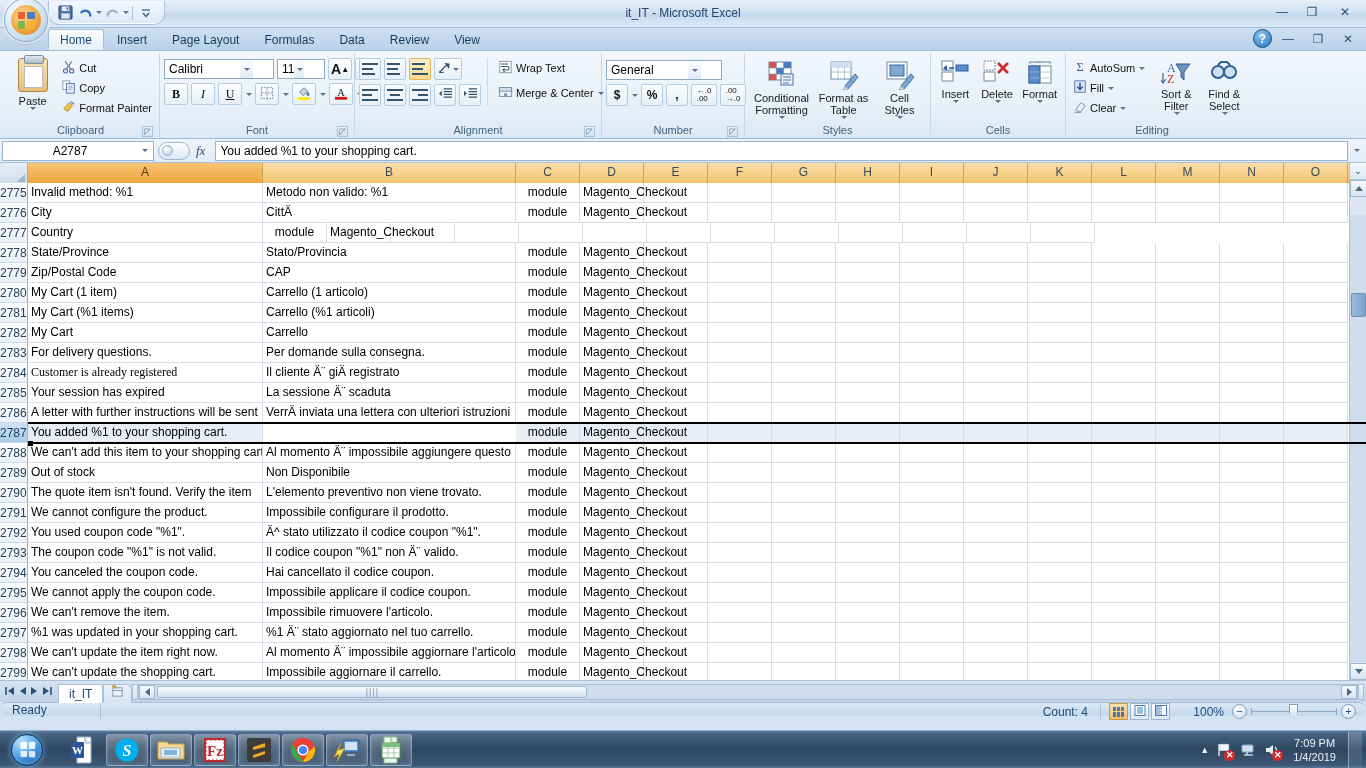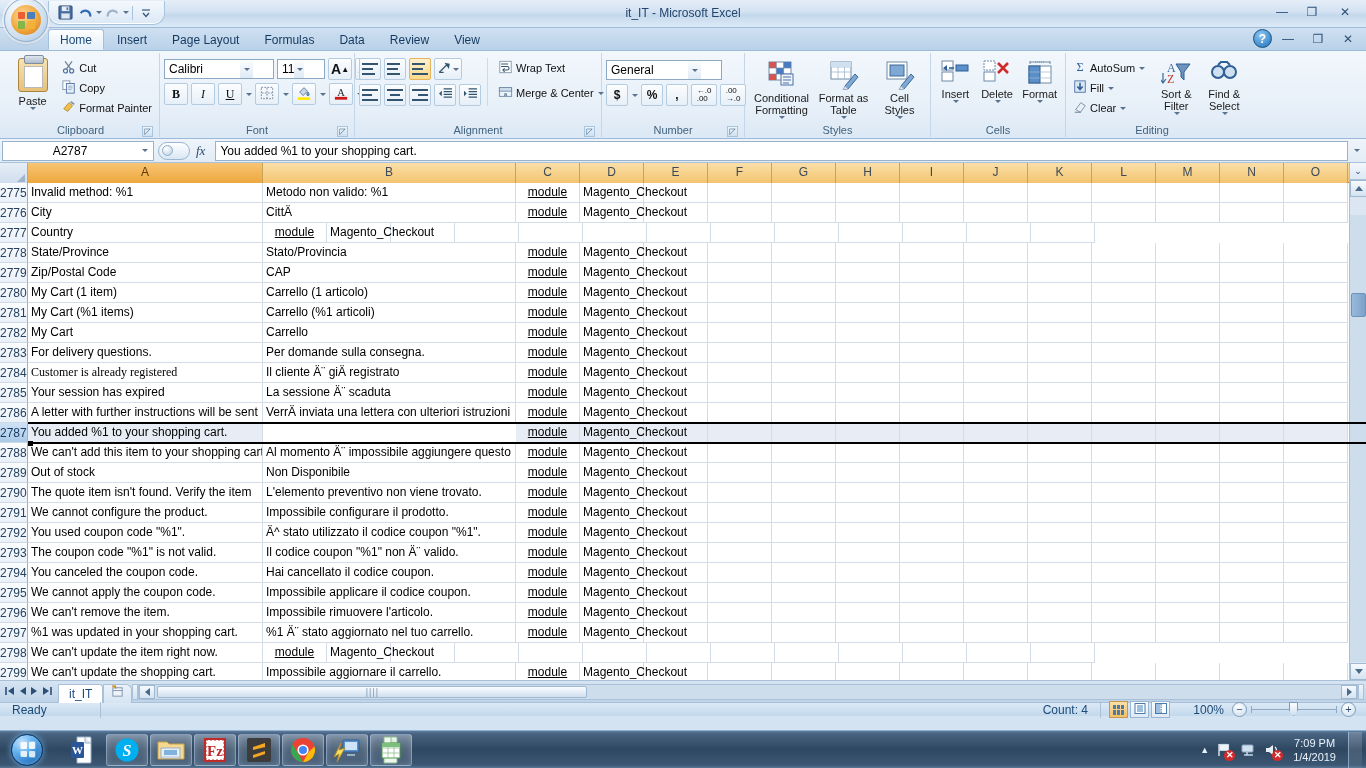--- a/index.html
+++ b/index.html
@@ -293,21 +293,21 @@
   .cell {
     height: 20px; line-height: 19px;
     border-right: 1px solid #d4dde7;
     border-bottom: 1px solid #d4dde7;
     padding-left: 3px;
     font-size: 12px; color: #000;
     overflow: hidden; white-space: nowrap;
     flex: 0 0 auto;
     background: #fff;
   }
-  .cell.center { text-align: center; padding-left: 0; text-decoration: underline; }
+  .cell.center { text-align: center; padding-left: 0; }
   .row.selrow .cell { background: #e8edf5; }
   .row.selrow { outline: none; }
   .row.selrow::before {
     content:''; position: absolute; left: 0; right: 0; top: -1px; height: 2px;
     background: #000; z-index: 3;
   }
   .row.selrow::after {
     content:''; position: absolute; left: 0; right: 0; bottom: -1px; height: 2px;
     background: #000; z-index: 3;
   }
@@ -378,24 +378,24 @@
     position:absolute; left: 18px; width: 430px; top:1px; bottom:1px;
     background: linear-gradient(#fbfdff,#cfdfee);
     border: 1px solid #9fb9d2; border-radius: 2px;
     display:flex; align-items:center; justify-content:center;
     color:#7c97b2; font-size:9px; letter-spacing:1px;
   }
   .splitgrip { width:6px; height:16px; background: linear-gradient(#eef5fb,#d3e2f1); border:1px solid #a9c0d6; }
 
   
   #statusbar {
-    height: 14px; display:flex; align-items:center;
+    height: 14px; display:flex; align-items:flex-start;
     background: linear-gradient(#dce9f6,#c2d8ec);
     border-top: 1px solid #a9c0d6;
-    font-size: 12px; color: #1b4a78;
+    font-size: 12px; color: #1b4a78; border-radius: 9px;
   }
   #statusleft { padding-left: 12px; width: 100px; }
   .sb-sep { width:1px; height: 16px; background: #a9c0d6; }
   #statusright { margin-left:auto; display:flex; align-items:center; gap:0; padding-right: 6px; }
   .sb-count { padding: 0 12px; }
   .viewbtns { display:flex; gap:2px; padding: 0 8px; }
   .viewbtn {
     width: 19px; height: 17px;
     border: 1px solid #9ab6d0;
     background: linear-gradient(#fbfdff,#dde9f5);
@@ -1378,20 +1378,21 @@
             <div class="cell" style="width: 64px; flex: 0 0 64px;"></div>
             <div class="cell" style="width: 64px; flex: 0 0 64px;"></div>
             <div class="cell" style="width: 64px; flex: 0 0 64px;"></div>
             <div class="cell" style="width: 64px; flex: 0 0 64px;"></div>
             <div class="cell" style="width: 64px; flex: 0 0 64px;"></div>
             <div class="cell" style="width: 64px; flex: 0 0 64px;"></div>
             <div class="cell" style="width: 64px; flex: 0 0 64px;"></div>
           </div>
           <div class="row">
             <div class="cell" style="width: 235px; flex: 0 0 235px;">We can't update the item right now.</div>
+            <div class="cell" style="width: 253px; flex: 0 0 253px;">Al momento Ä¨ impossibile aggiornare l'articolo</div>
             <div class="cell center" style="width: 64px; flex: 0 0 64px;">module</div>
             <div class="cell spill" style="width: 64px; flex: 0 0 64px; overflow: visible;">Magento_Checkout</div>
             <div class="cell" style="width: 64px; flex: 0 0 64px;"></div>
             <div class="cell" style="width: 64px; flex: 0 0 64px;"></div>
             <div class="cell" style="width: 64px; flex: 0 0 64px;"></div>
             <div class="cell" style="width: 64px; flex: 0 0 64px;"></div>
             <div class="cell" style="width: 64px; flex: 0 0 64px;"></div>
             <div class="cell" style="width: 64px; flex: 0 0 64px;"></div>
             <div class="cell" style="width: 64px; flex: 0 0 64px;"></div>
             <div class="cell" style="width: 64px; flex: 0 0 64px;"></div>

